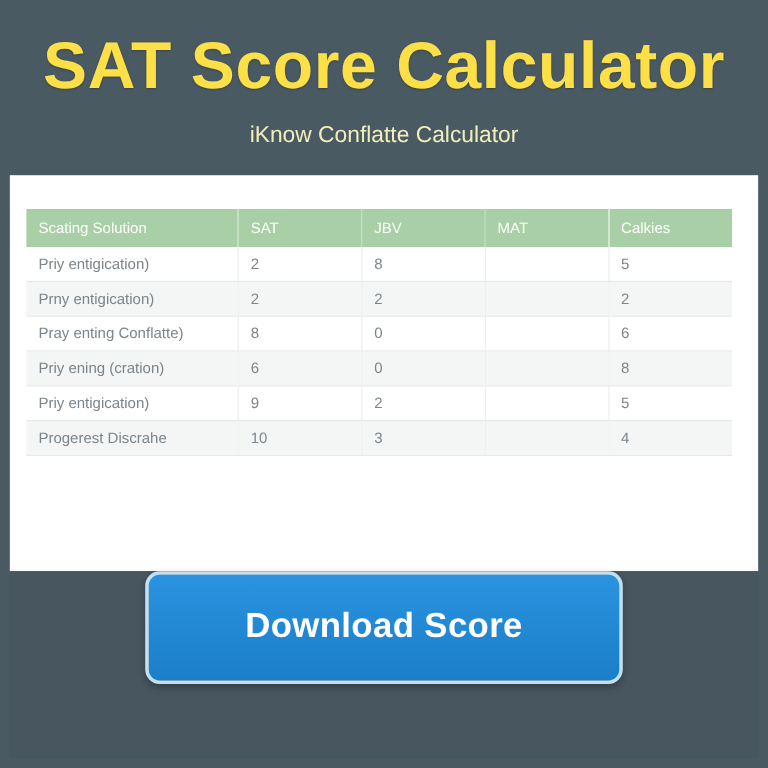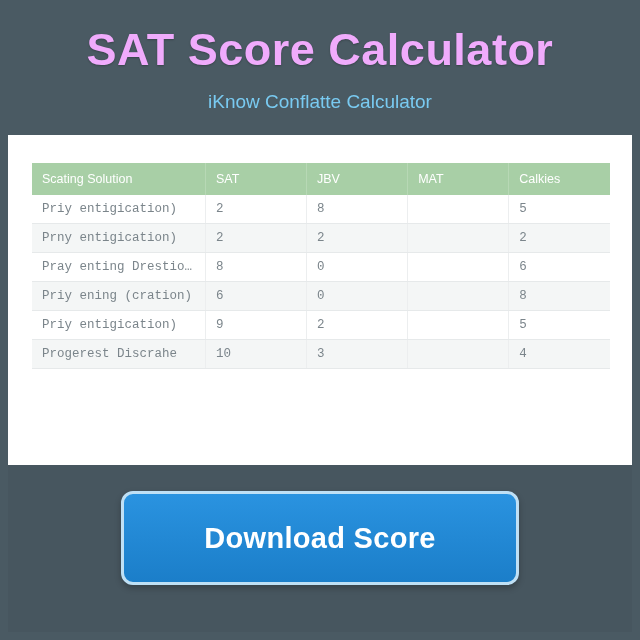--- a/index.html
+++ b/index.html
@@ -22,38 +22,38 @@
     border: 8px solid #4a5a63;
     overflow: hidden;
   }
   
   .header {
     background: #4a5a63;
     padding: 18px 0 22px 0;
     text-align: center;
   }
   .title {
-    color: #f0abfc;
-    font-size: 45px;
+    color: #fde047;
+    font-size: 55px;
     font-weight: bold;
     letter-spacing: 0.5px;
     line-height: 1.05;
     text-shadow: 0 1px 2px rgba(0,0,0,0.25);
   }
   .subtitle {
     margin-top: 18px;
-    color: #7dd3fc;
+    color: #fef9c3;
     font-size: 19px;
     font-weight: normal;
     opacity: 0.93;
   }
   
   .panel {
     background: #ffffff;
-    padding: 28px 22px 14px 24px;
+    padding: 28px 22px 14px 14px;
     height: 330px;
     box-sizing: border-box;
   }
   table.score-table {
     width: 100%;
     border-collapse: collapse;
     table-layout: fixed;
     font-size: 12.5px;
     color: #6f7a80;
   }
@@ -71,33 +71,32 @@
   }
   table.score-table thead th:last-child { border-right: none; }
   table.score-table tbody td {
     padding: 7px 10px;
     border-bottom: 1px solid #e6e9ea;
     border-right: 1px solid #eceeef;
     color: #7b858b;
     white-space: nowrap;
     overflow: hidden;
     text-overflow: ellipsis;
-    font-family: Liberation Mono, monospace;
   }
   table.score-table tbody td:last-child { border-right: none; }
   table.score-table tbody tr:nth-child(even) { background: #f4f6f6; }
   table.score-table tbody tr:nth-child(odd) { background: #ffffff; }
   .col-label { width: 30%; }
   .col-num { width: 17.5%; }
   
   .footer {
     background: #47565f;
     height: 146px;
     display: flex;
-    align-items: center;
+    align-items: flex-start;
     justify-content: center;
   }
   .download-btn {
     width: 392px;
     height: 88px;
     border-radius: 12px;
     background: linear-gradient(#2a93e0, #1b7ec9);
     border: 3px solid #bfe0f5;
     color: #ffffff;
     font-size: 29px;
@@ -147,21 +146,21 @@
           <td>5</td>
         </tr>
         <tr>
           <td>Prny entigication)</td>
           <td>2</td>
           <td>2</td>
           <td></td>
           <td>2</td>
         </tr>
         <tr>
-          <td>Pray enting Drestion)</td>
+          <td>Pray enting Conflatte)</td>
           <td>8</td>
           <td>0</td>
           <td></td>
           <td>6</td>
         </tr>
         <tr>
           <td>Priy ening (cration)</td>
           <td>6</td>
           <td>0</td>
           <td></td>

